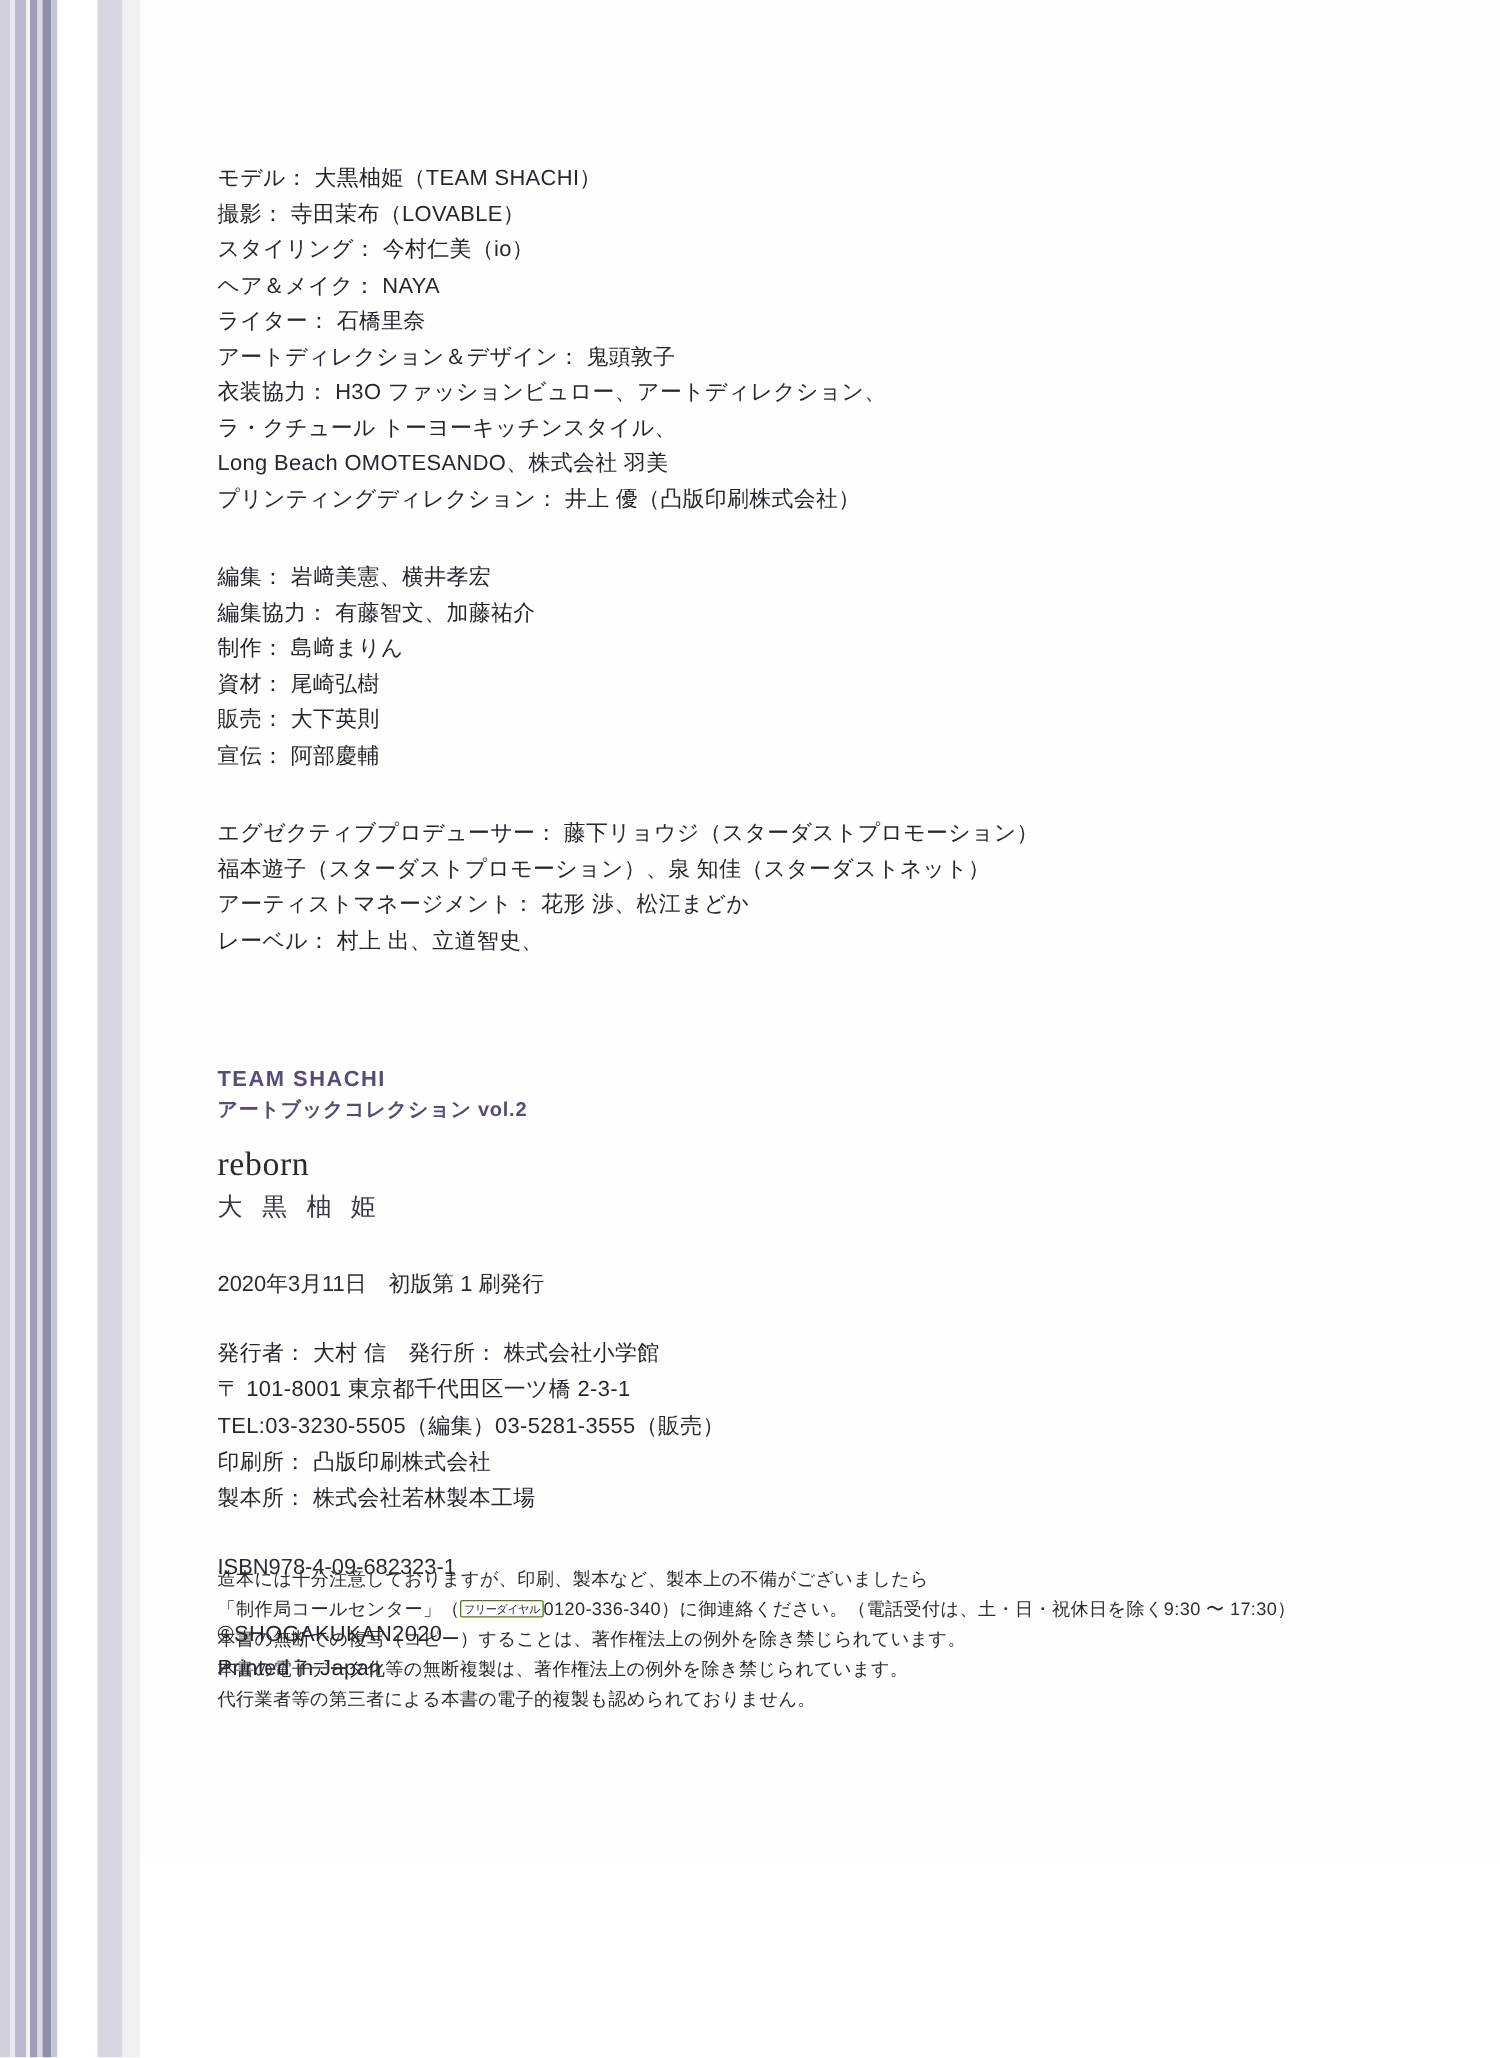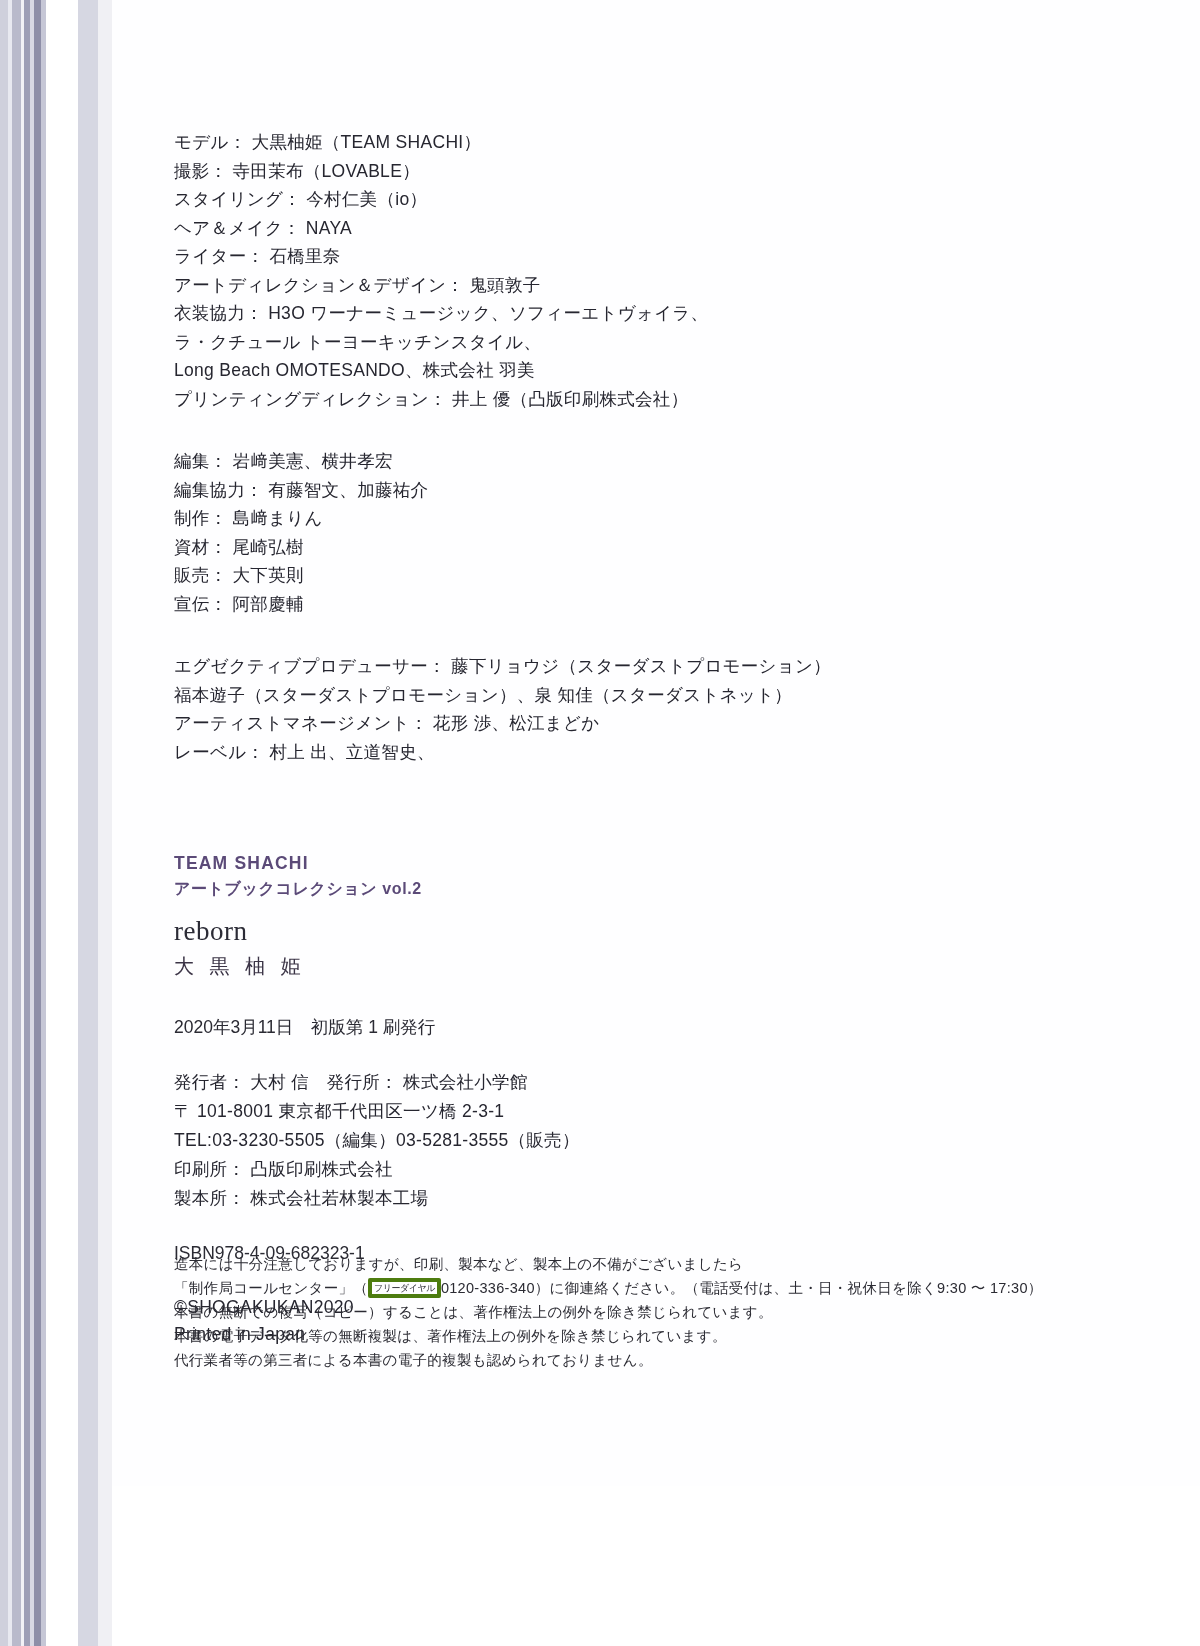--- a/index.html
+++ b/index.html
@@ -116,21 +116,21 @@
     top: 1252px;
     width: 920px;
   }
   .fineprint .line {
     font-size: 14.5px;
     line-height: 24px;
     color: #2b2b33;
   }
   .freedial {
     display: inline-block;
-    border: 4px solid #4d7c0f;
+    border: 1px solid #4d7c0f;
     border-radius: 2px;
     font-size: 9px;
     line-height: 10px;
     padding: 1px 2px;
     vertical-align: 2px;
     letter-spacing: -0.5px;
     font-family: "Liberation Sans", sans-serif;
   }
 </style>
 </head>
@@ -154,21 +154,21 @@
 
   <div class="content">
 
     <div class="block">
       <div class="line">モデル： 大黒柚姫（TEAM SHACHI）</div>
       <div class="line">撮影： 寺田茉布（LOVABLE）</div>
       <div class="line">スタイリング： 今村仁美（io）</div>
       <div class="line">ヘア＆メイク： NAYA</div>
       <div class="line">ライター： 石橋里奈</div>
       <div class="line">アートディレクション＆デザイン： 鬼頭敦子</div>
-      <div class="line">衣装協力： H3O ワーナーミュージック、ソフィーエトヴォイラ、</div>
+      <div class="line">衣装協力： H3O ファッションビュロー、アートディレクション、</div>
       <div class="line">ラ・クチュール トーヨーキッチンスタイル、</div>
       <div class="line">Long Beach OMOTESANDO、株式会社 羽美</div>
       <div class="line">プリンティングディレクション： 井上 優（凸版印刷株式会社）</div>
     </div>
 
     <div class="block">
       <div class="line">編集： 岩﨑美憲、横井孝宏</div>
       <div class="line">編集協力： 有藤智文、加藤祐介</div>
       <div class="line">制作： 島﨑まりん</div>
       <div class="line">資材： 尾崎弘樹</div>

